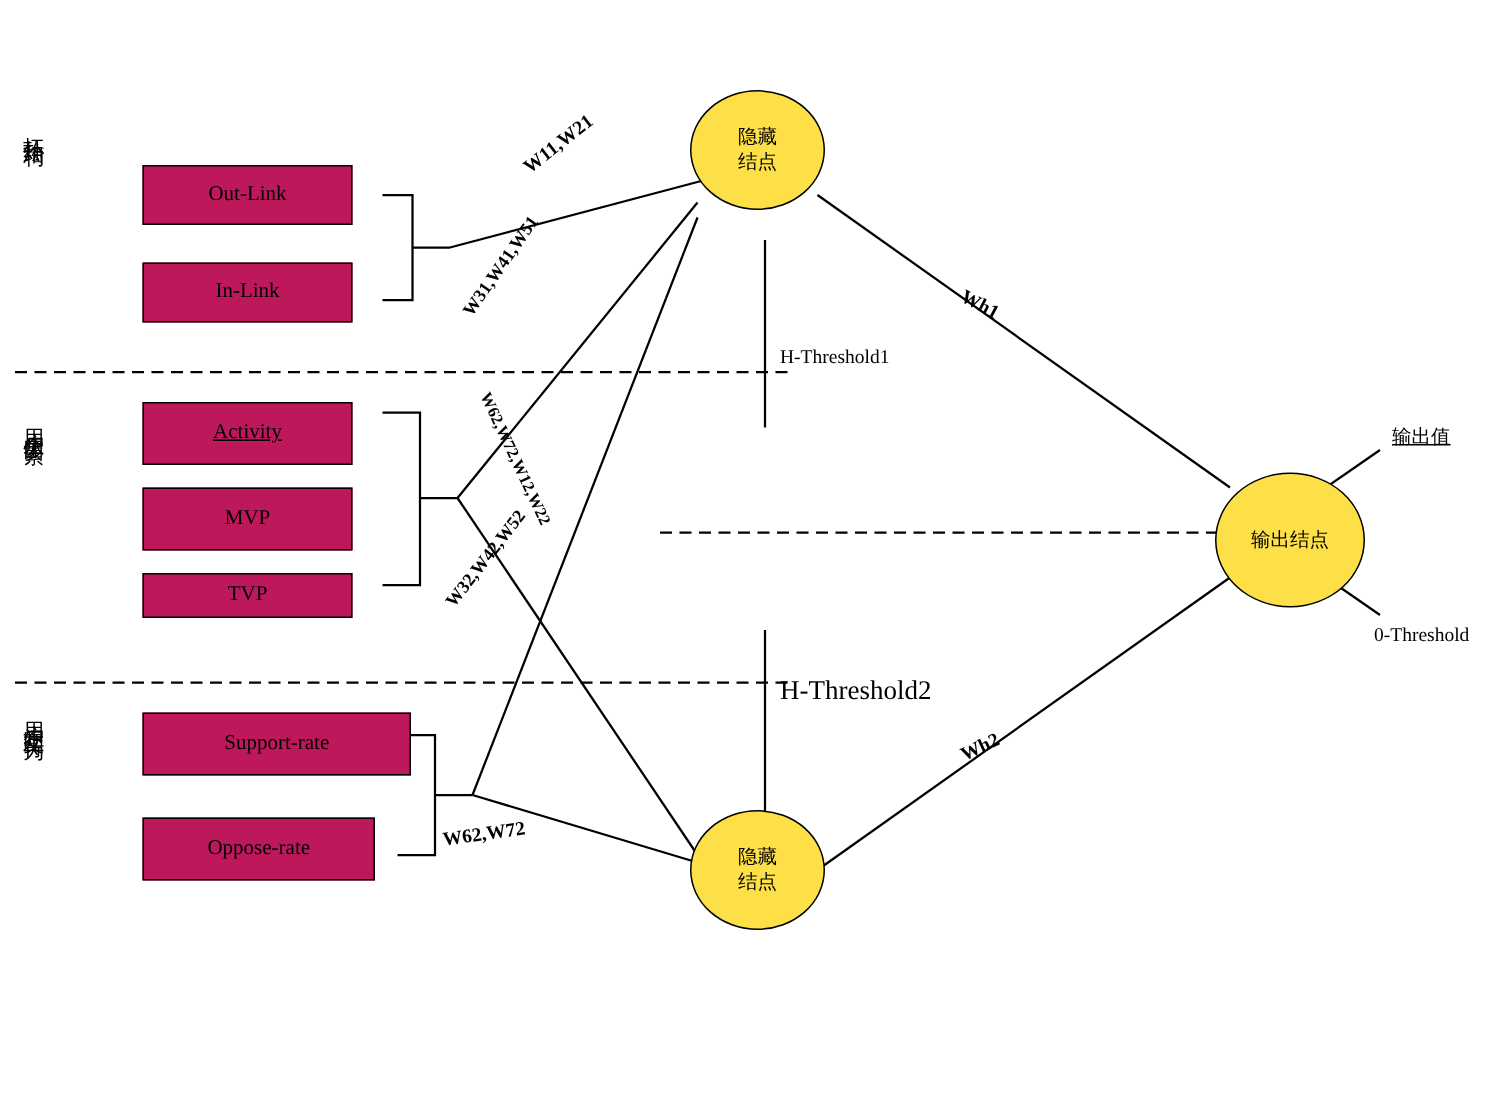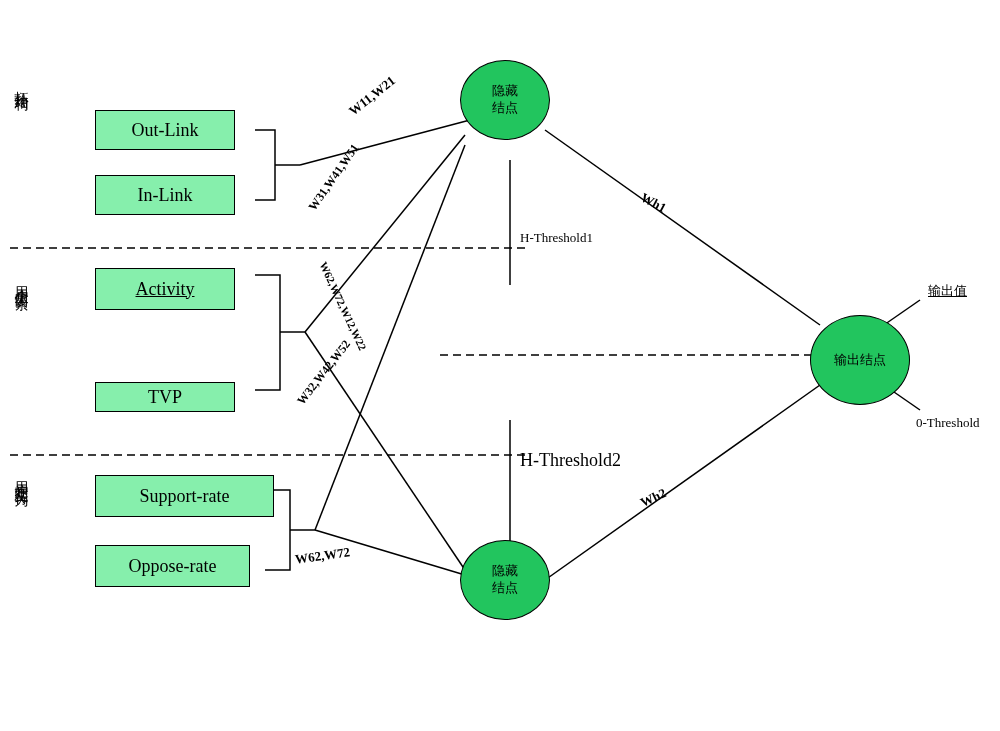--- a/index.html
+++ b/index.html
@@ -12,31 +12,31 @@
       overflow: hidden;
     }
     #canvas {
       position: relative;
       width: 1000px;
       height: 731px;
     }
     .node-box {
       position: absolute;
       border: 1.5px solid #000;
-      background: #86efac;
+      background: #be185d;
       display: flex;
       align-items: center;
       justify-content: center;
-      font-size: 18px;
+      font-size: 14px;
     }
     .node-ellipse {
       position: absolute;
       border: 1.5px solid #000;
       border-radius: 50%;
-      background: #22c55e;
+      background: #fde047;
       display: flex;
       align-items: center;
       justify-content: center;
       font-size: 13px;
       text-align: center;
       line-height: 1.3;
     }
     .label-text {
       position: absolute;
       font-size: 13px;
@@ -115,20 +115,23 @@
   <div class="node-box" style="left:95px; top:110px; width:140px; height:40px;">
     <span>Out-Link</span>
   </div>
   <div class="node-box" style="left:95px; top:175px; width:140px; height:40px;">
     <span>In-Link</span>
   </div>
 
   <div class="node-box" style="left:95px; top:268px; width:140px; height:42px;text-decoration:underline;">
     <span>Activity</span>
   </div>
+  <div class="node-box" style="left:95px; top:325px; width:140px; height:42px;">
+    <span>MVP</span>
+  </div>
   <div class="node-box" style="left:95px; top:382px; width:140px; height:30px;">
     <span>TVP</span>
   </div>
 
   <div class="node-box" style="left:95px; top:475px; width:179px; height:42px;">
     <span>Support-rate</span>
   </div>
   <div class="node-box" style="left:95px; top:545px; width:155px; height:42px;">
     <span>Oppose-rate</span>
   </div>

